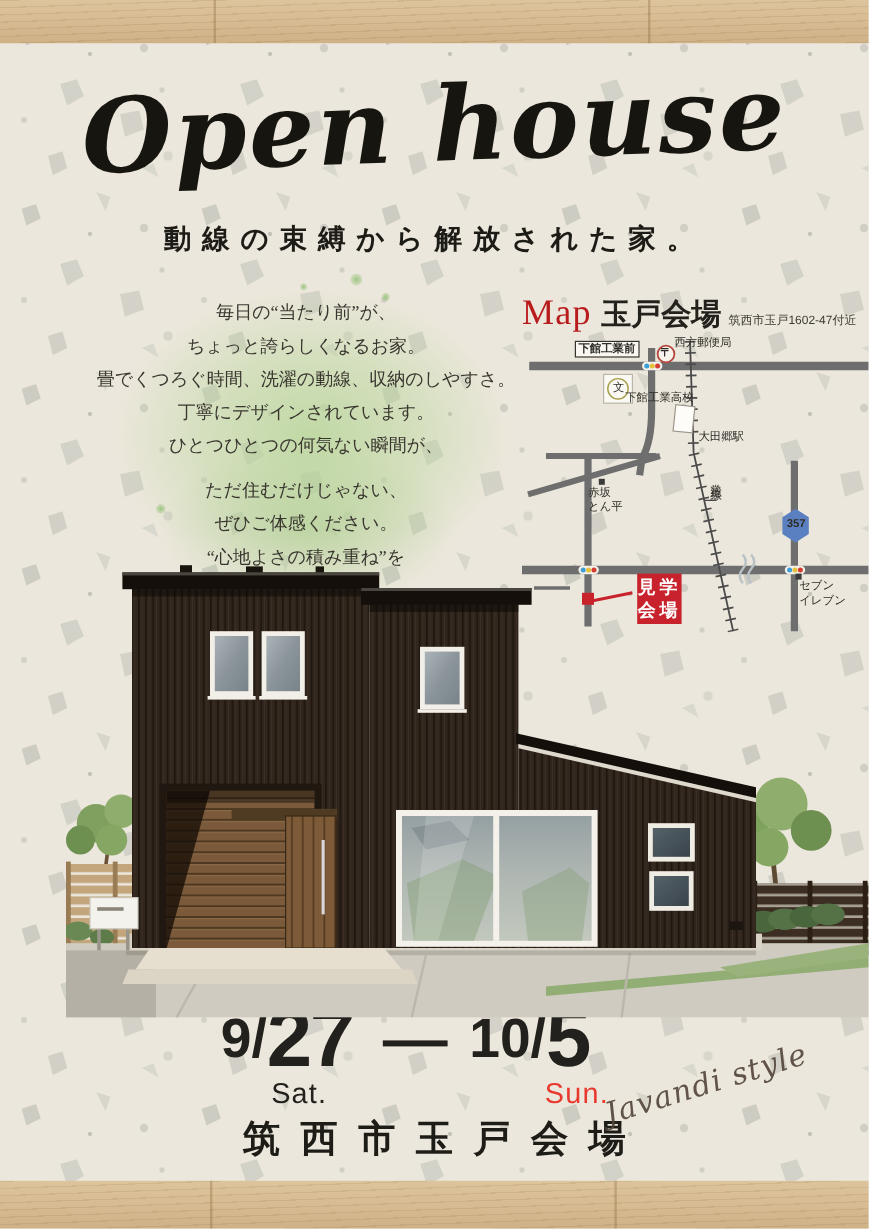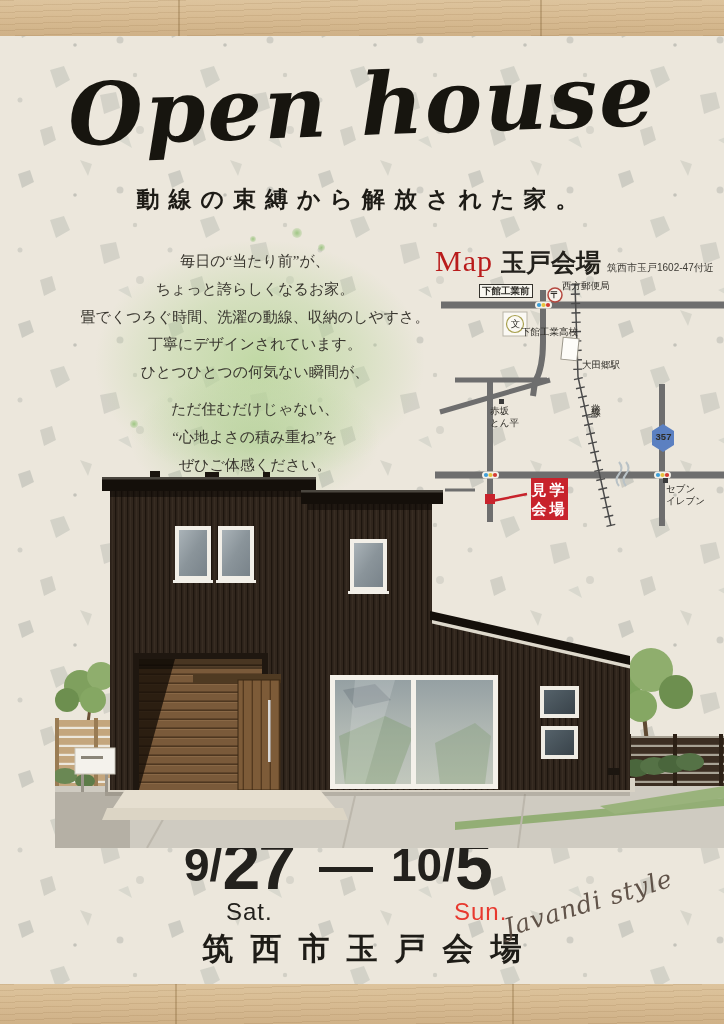--- a/index.html
+++ b/index.html
@@ -130,22 +130,22 @@
   <div class="abs para para1">
     <div>毎日の“当たり前”が、</div>
     <div>ちょっと誇らしくなるお家。</div>
     <div>畳でくつろぐ時間、洗濯の動線、収納のしやすさ。</div>
     <div>丁寧にデザインされています。</div>
     <div>ひとつひとつの何気ない瞬間が、</div>
   </div>
 
   <div class="abs para para2">
     <div>ただ住むだけじゃない、</div>
+    <div>ぜひご体感ください。</div>
     <div>“心地よさの積み重ね”を</div>
-    <div>ぜひご体感ください。</div>
   </div>
 
   <div class="abs map-header">
     <span class="map-word">Map</span>
     <span class="map-venue">玉戸会場</span>
     <span class="map-address">筑西市玉戸1602-47付近</span>
   </div>
 
   <div class="abs map">
     <svg width="289" height="268" viewBox="0 0 289 268">

